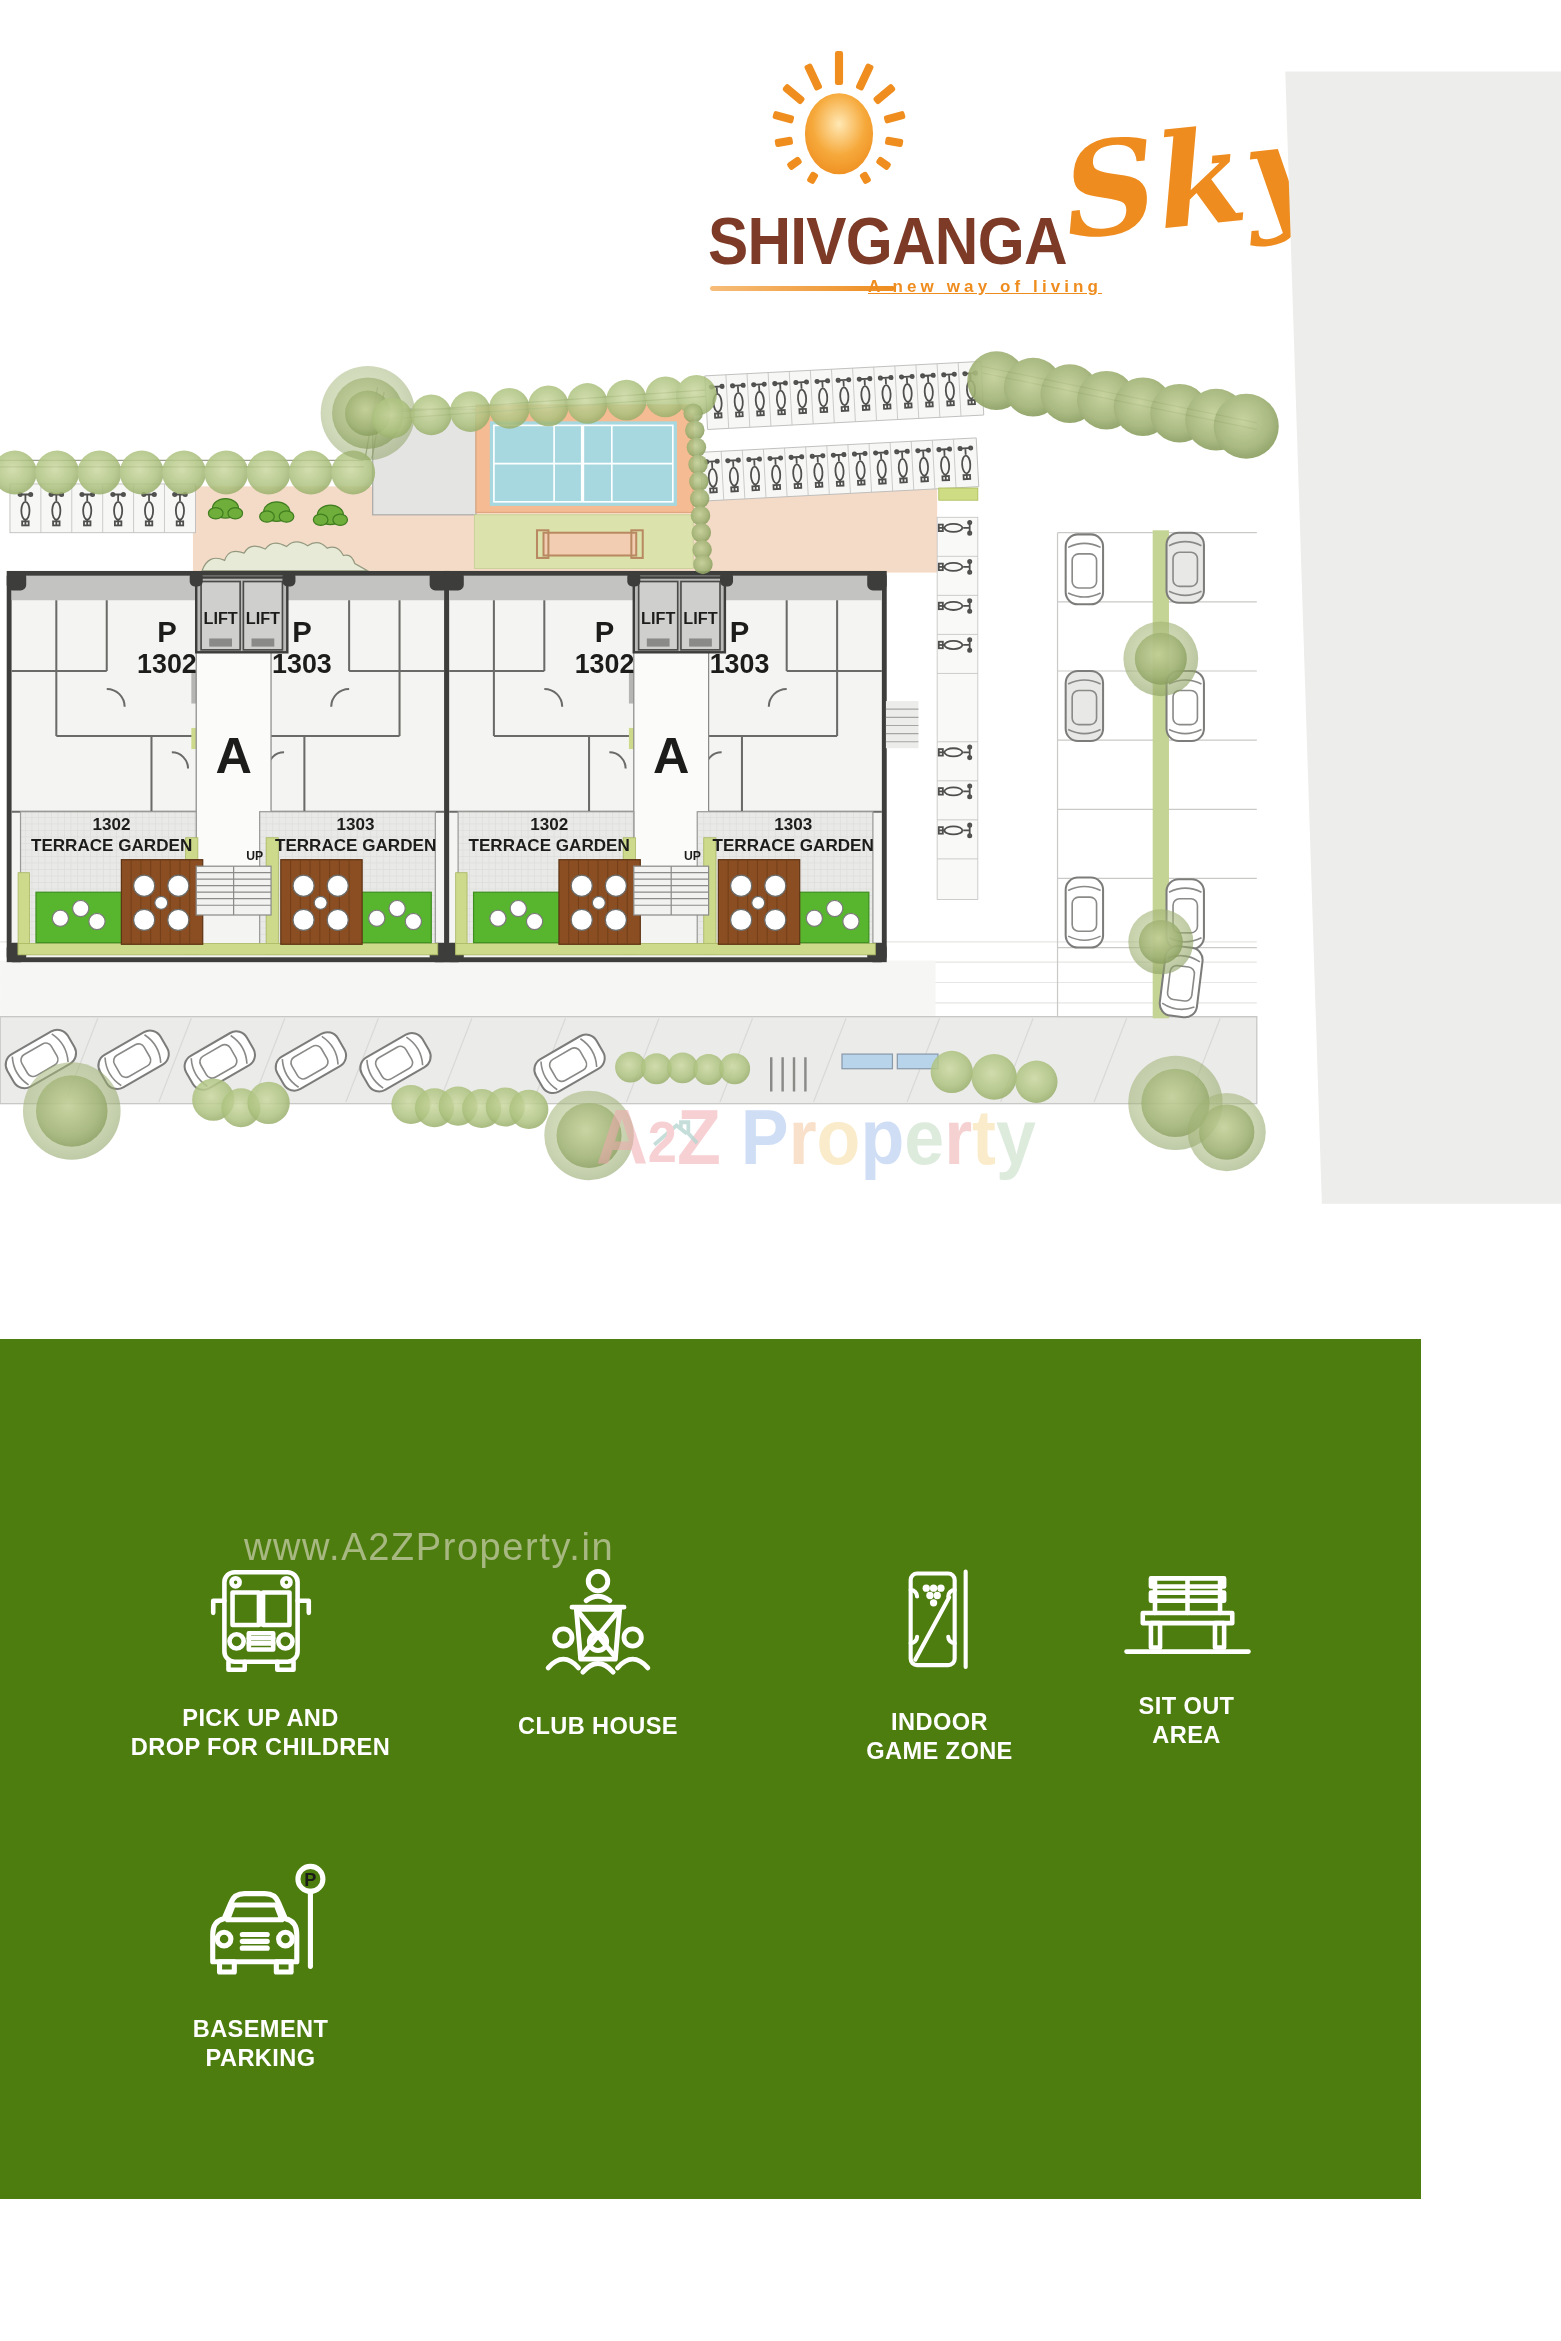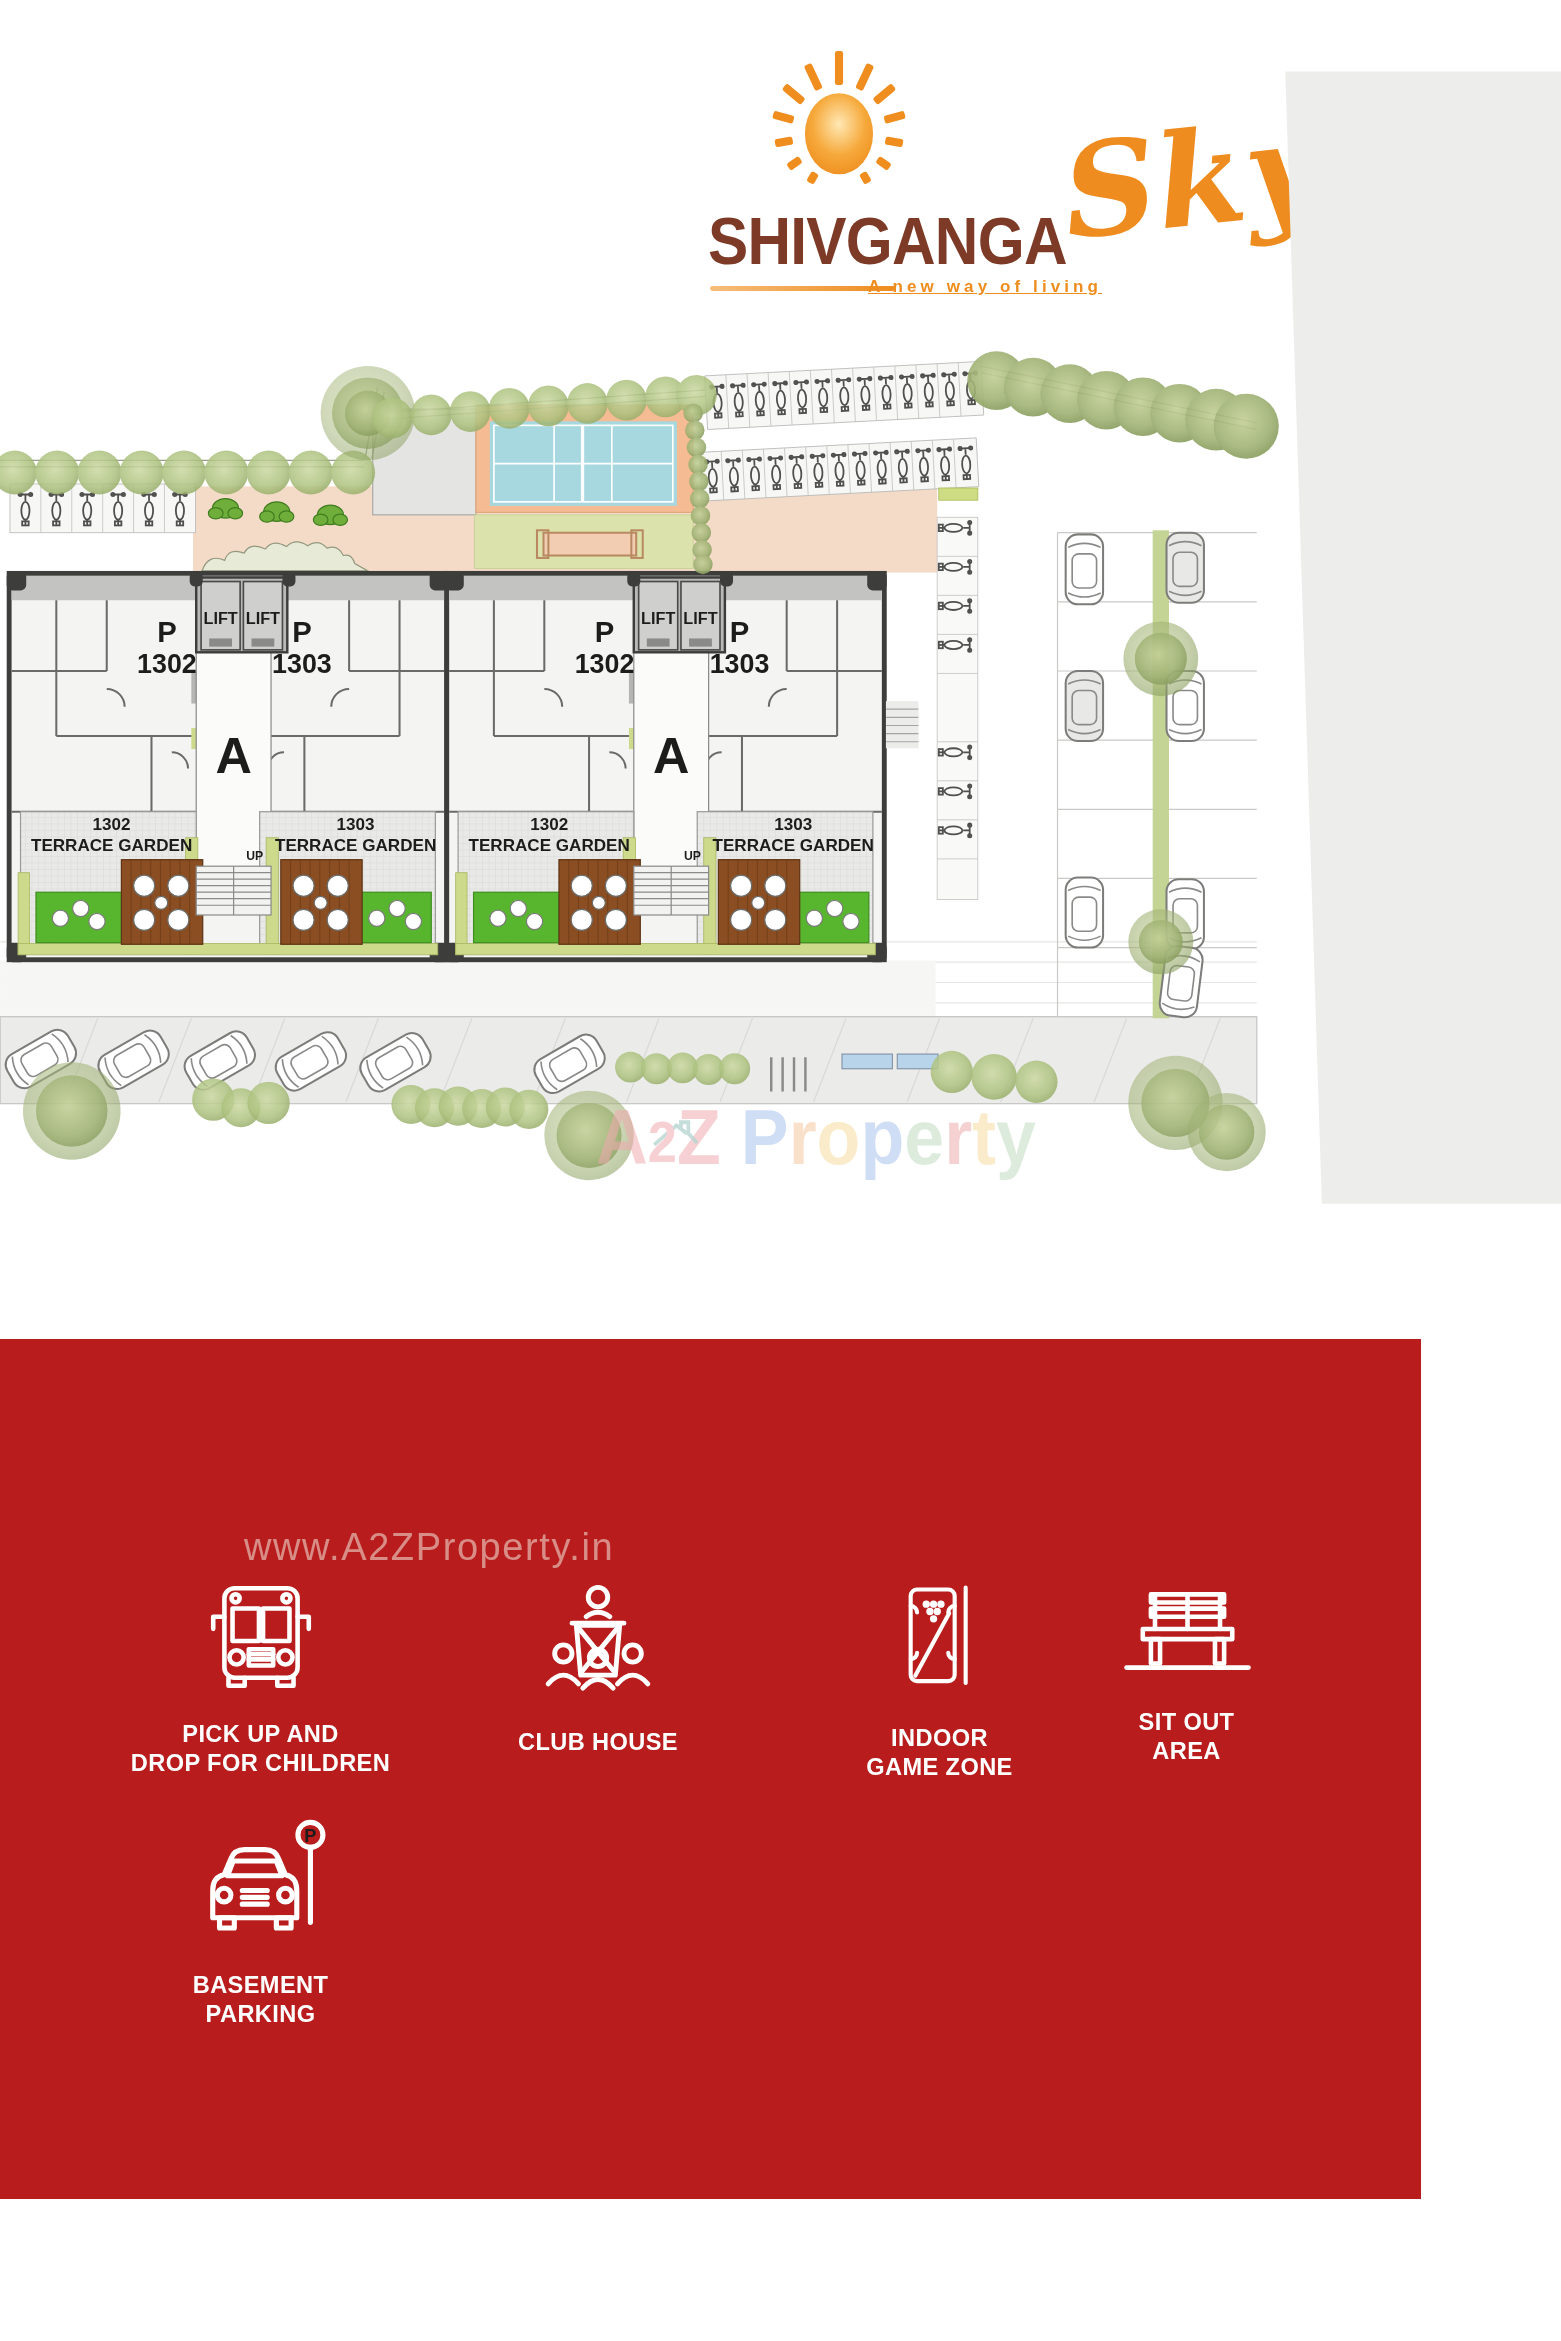--- a/index.html
+++ b/index.html
@@ -29,25 +29,25 @@
   
   .wm-center{position:absolute;left:596px;top:1092px;font-size:78px;font-weight:bold;
     opacity:.55;white-space:nowrap;transform:scaleX(.92);transform-origin:left top;}
   .wm-center .sub2{font-size:57px;position:relative;top:-1.6px;}
   .wlA{color:#f0aab0;} .wl0{color:#a9c4ee;} .wl1{color:#f4c7a0;} .wl2{color:#f6dc9f;}
   .wl3{color:#a9c4ee;} .wl4{color:#c2dcc3;} .wl5{color:#eeadad;} .wl6{color:#f6dc9f;}
   .wl7{color:#c2dcc3;}
   .wm-roof{position:absolute;left:60px;top:-16.3px;}
 
   
-  .panel{position:absolute;left:0;top:1339px;width:1421px;height:860px;background:#b91c1c;}
+  .panel{position:absolute;left:0;top:1339px;width:1421px;height:860px;background:#4d7c0f;}
   .wm-site{position:absolute;left:244px;top:187px;font-size:38px;letter-spacing:1.6px;
     color:rgba(242,235,224,.55);white-space:nowrap;}
-  .agrid{position:absolute;left:114px;top:231px;display:grid;
-    grid-template-columns:293px 382px 301px 193px;grid-template-rows:187px 187px;row-gap:60px;}
+  .agrid{position:absolute;left:114px;top:215px;display:grid;
+    grid-template-columns:293px 382px 301px 193px;grid-template-rows:187px 187px;row-gap:120px;}
   .acell{display:flex;flex-direction:column;align-items:center;}
   .aicon{height:143px;display:flex;align-items:flex-end;}
   .alabel{margin-top:16.3px;color:#fff;font-weight:bold;font-size:23.6px;line-height:29px;
     text-align:center;letter-spacing:0.4px;white-space:nowrap;}
   .aicon svg{stroke:#fff;fill:none;stroke-width:4.5;stroke-linecap:round;stroke-linejoin:round;}
 </style>
 </head>
 <body>
 
 <div class="abs" style="left:0;top:0;width:1562px;height:342px;margin-left:20px;">

